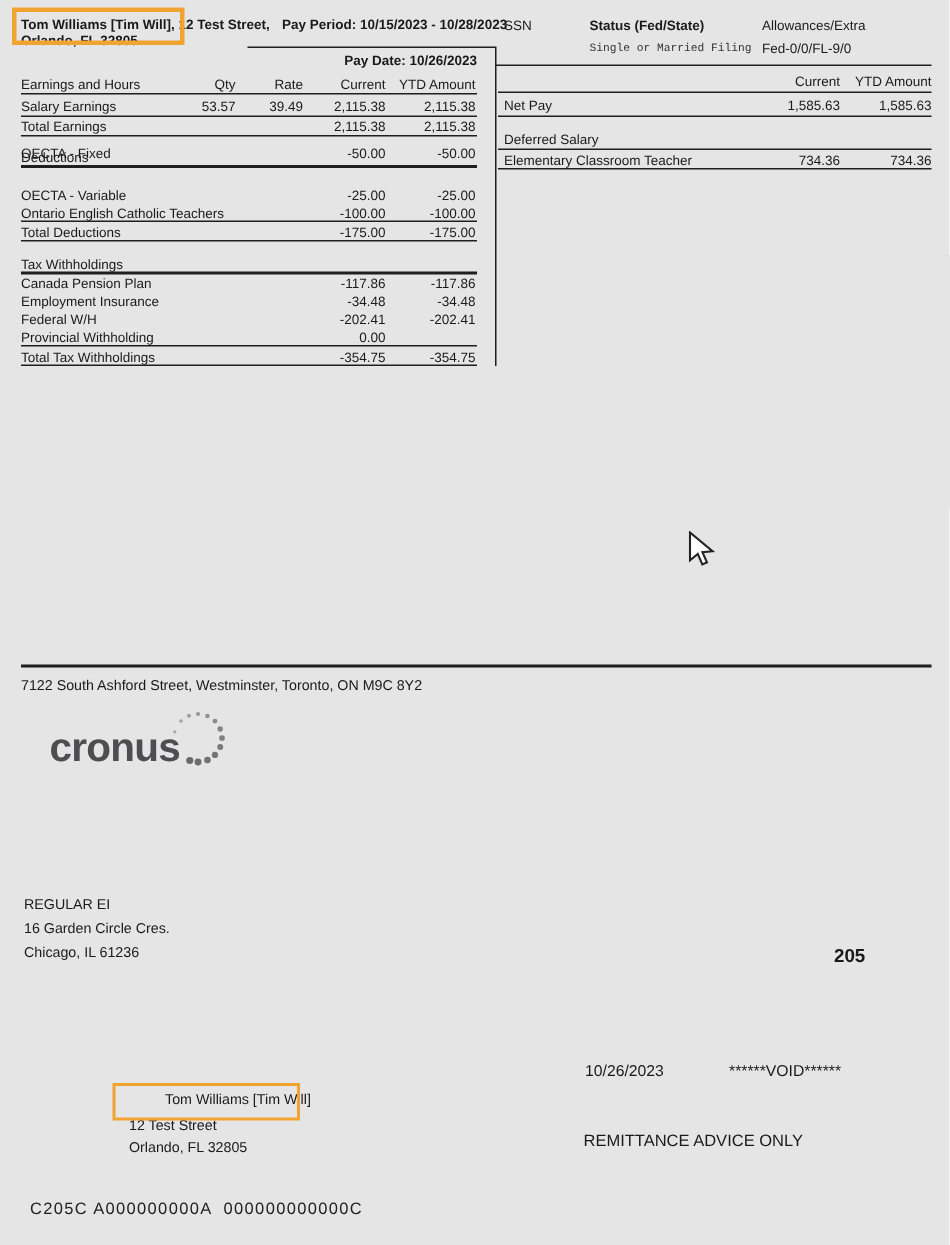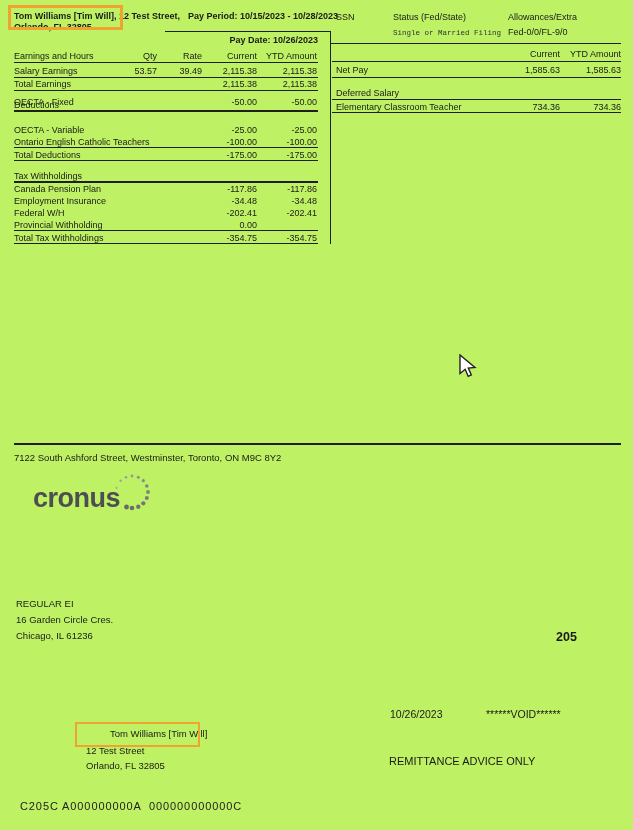--- a/index.html
+++ b/index.html
@@ -1,16 +1,16 @@
 <!DOCTYPE html>
 <html><head>
 <meta charset="utf-8">
 <style>
   html,body{margin:0;padding:0;background:#ffffff;}
-  .page{position:relative;width:633px;height:830px;background:#bef264;
+  .page{position:relative;width:633px;height:830px;background:#e5e5e5;
         font-family:"Liberation Sans",sans-serif;color:#1a1a1a;overflow:hidden;}
   .t{position:absolute;font-size:9px;line-height:1.15;white-space:nowrap;}
   .b{font-weight:bold;}
   .sm{font-size:7.5px;color:#333;font-family:Liberation Mono, monospace;}
   .hline{position:absolute;background:#1f1f1f;}
   .vline{position:absolute;background:#1f1f1f;width:1px;}
   .hl{position:absolute;border:3px solid #f0a330;background:transparent;}
   .hl2{position:absolute;border:2px solid #f0a330;background:transparent;}
   .row{position:absolute;left:0;width:509px;height:12px;font-size:9px;}
   .row span{position:absolute;white-space:nowrap;}
@@ -41,21 +41,21 @@
     <span>12 Test Street,</span>
   </div>
   <div class="t b" style="left:14px;top:22px;">Orlando, FL 32805</div>
   <div class="hl" style="left:8px;top:5px;width:109px;height:19px;"></div>
 
   <div class="t b" style="left:188px;top:11px;">Pay Period: 10/15/2023 - 10/28/2023</div>
   <div class="hline" style="left:165px;top:31px;width:165px;height:1px;"></div>
   <div class="t b" style="left:168px;top:35px;width:150px;text-align:right;">Pay Date: 10/26/2023</div>
 
   <div class="t" style="left:336px;top:12px;">SSN</div>
-  <div class="t" style="left:393px;top:12px;">Status (Fed/State)</div>
+  <div class="t" style="left:393px;top:12px;font-weight:bold;">Status (Fed/State)</div>
   <div class="t" style="left:508px;top:12px;">Allowances/Extra</div>
   <div class="t sm" style="left:393px;top:29px;">Single or Married Filing</div>
   <div class="t" style="left:508px;top:27px;">Fed-0/0/FL-9/0</div>
   <div class="hline" style="left:330px;top:43px;width:291px;height:1px;"></div>
   <div class="vline" style="left:330px;top:31px;height:213px;"></div>
 
   <div class="row" style="top:51px;">
     <span class="c-label">Earnings and Hours</span>
     <span class="c-qty">Qty</span>
     <span class="c-rate">Rate</span>

